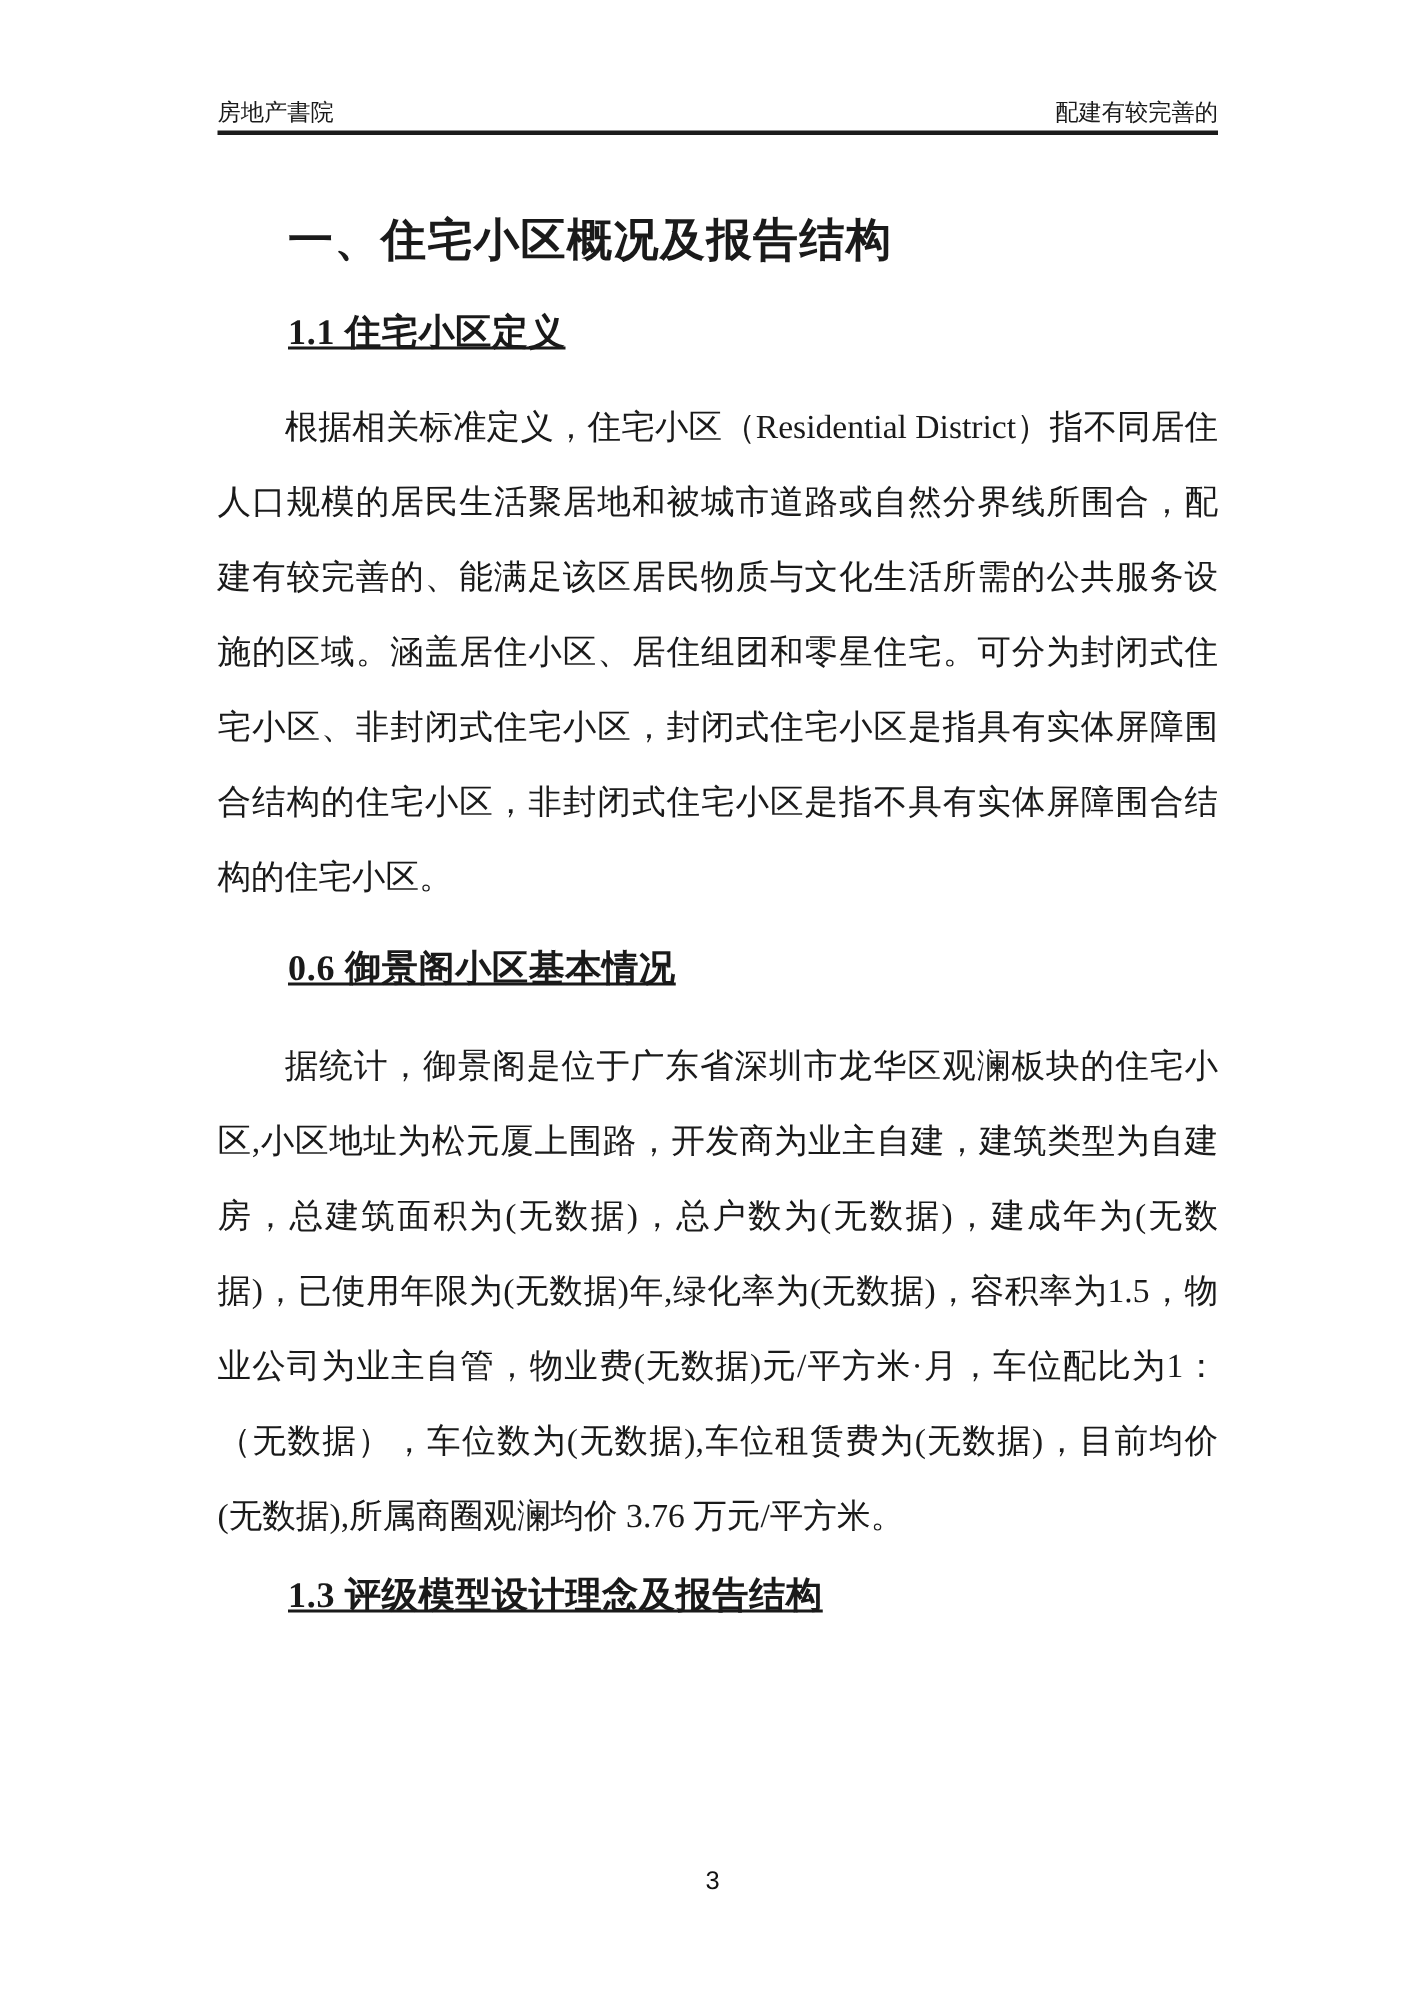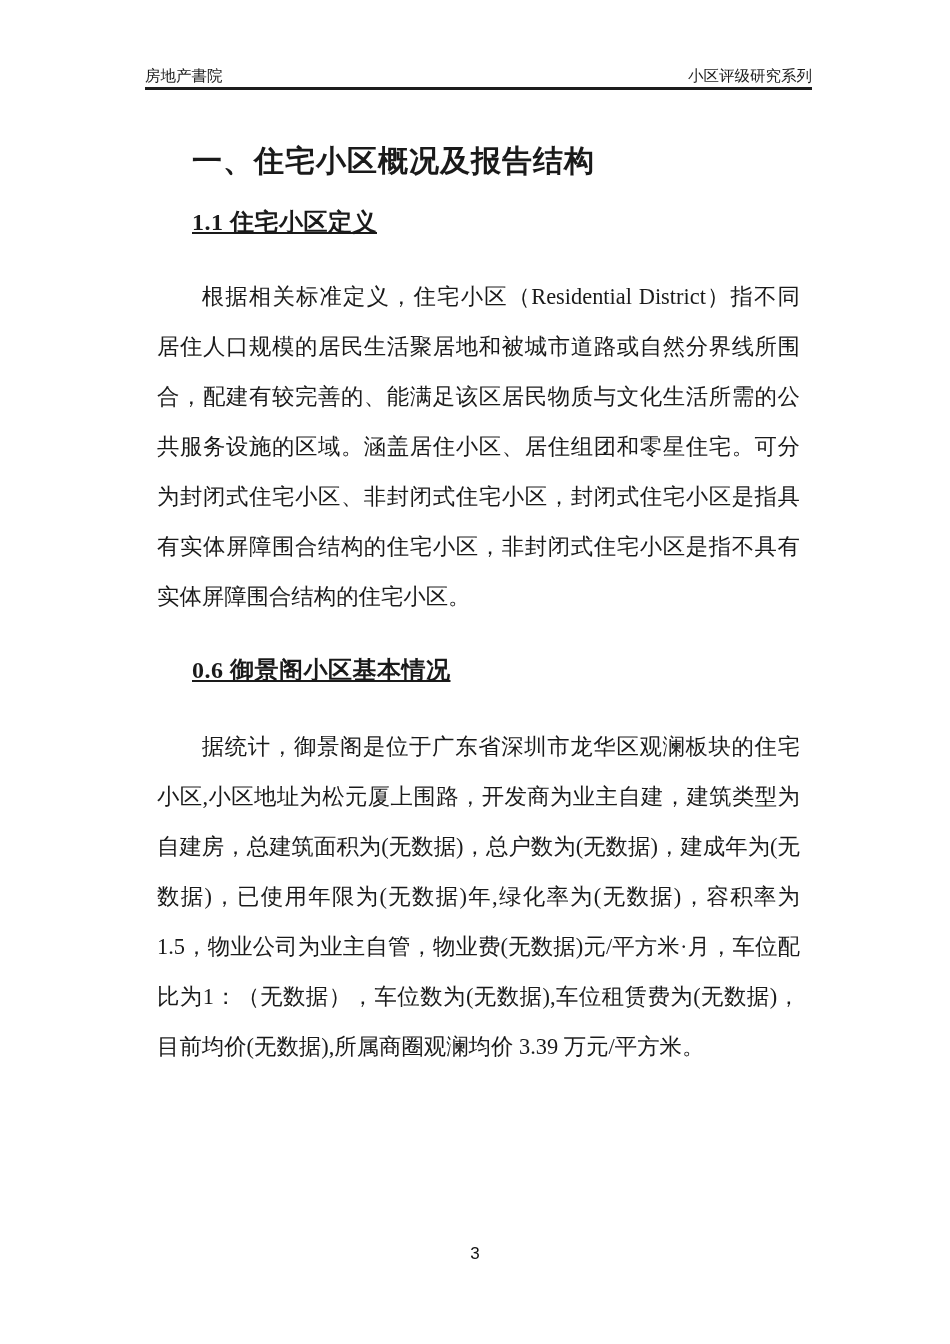--- a/index.html
+++ b/index.html
@@ -46,21 +46,21 @@
     font-size: 24px;
     line-height: 28px;
     letter-spacing: 0.5px;
     padding-left: 47px;
     text-decoration: underline;
   }
   .sec-heading.h-1 { padding-top: 32px; }
   .sec-heading.h-2 { padding-top: 22px; }
   .sec-heading.h-3 { padding-top: 14px; }
   .body-para {
-    margin: 12px;
+    margin: 0;
     font-size: 22.4px;
     line-height: 50px;
     text-align: justify;
     text-justify: inter-ideograph;
     text-indent: 2em;
     word-break: break-word;
   }
   .body-para.p-1 { padding-top: 24px; }
   .body-para.p-2 { padding-top: 26px; }
   .body-para.p-3 { padding-top: 28px; }
@@ -77,30 +77,31 @@
   }
 </style>
 </head>
 <body>
 
 <div class="page">
   <div class="content">
 
     <div class="doc-header">
       <span>房地产書院</span>
-      <span>小区评级研究系列</span>
+      <span>配建有较完善的</span>
     </div>
 
     <h1 class="doc-title">一、住宅小区概况及报告结构</h1>
 
     <h2 class="sec-heading h-1">1.1 住宅小区定义</h2>
     <p class="body-para p-1">根据相关标准定义，住宅小区（Residential District）指不同居住人口规模的居民生活聚居地和被城市道路或自然分界线所围合，配建有较完善的、能满足该区居民物质与文化生活所需的公共服务设施的区域。涵盖居住小区、居住组团和零星住宅。可分为封闭式住宅小区、非封闭式住宅小区，封闭式住宅小区是指具有实体屏障围合结构的住宅小区，非封闭式住宅小区是指不具有实体屏障围合结构的住宅小区。</p>
 
     <h2 class="sec-heading h-2">0.6 御景阁小区基本情况</h2>
-    <p class="body-para p-2">据统计，御景阁是位于广东省深圳市龙华区观澜板块的住宅小区,小区地址为松元厦上围路，开发商为业主自建，建筑类型为自建房，总建筑面积为(无数据)，总户数为(无数据)，建成年为(无数据)，已使用年限为(无数据)年,绿化率为(无数据)，容积率为1.5，物业公司为业主自管，物业费(无数据)元/平方米·月，车位配比为1：（无数据），车位数为(无数据),车位租赁费为(无数据)，目前均价(无数据),所属商圈观澜均价 3.39 万元/平方米。</p>
+    <p class="body-para p-2">据统计，御景阁是位于广东省深圳市龙华区观澜板块的住宅小区,小区地址为松元厦上围路，开发商为业主自建，建筑类型为自建房，总建筑面积为(无数据)，总户数为(无数据)，建成年为(无数据)，已使用年限为(无数据)年,绿化率为(无数据)，容积率为1.5，物业公司为业主自管，物业费(无数据)元/平方米·月，车位配比为1：（无数据），车位数为(无数据),车位租赁费为(无数据)，目前均价(无数据),所属商圈观澜均价 3.76 万元/平方米。</p>
 
+    <h2 class="sec-heading h-3">1.3 评级模型设计理念及报告结构</h2>
 
   </div>
 
   <div class="page-footer">
     <span>3</span>
   </div>
 </div>
 
 </body></html>

